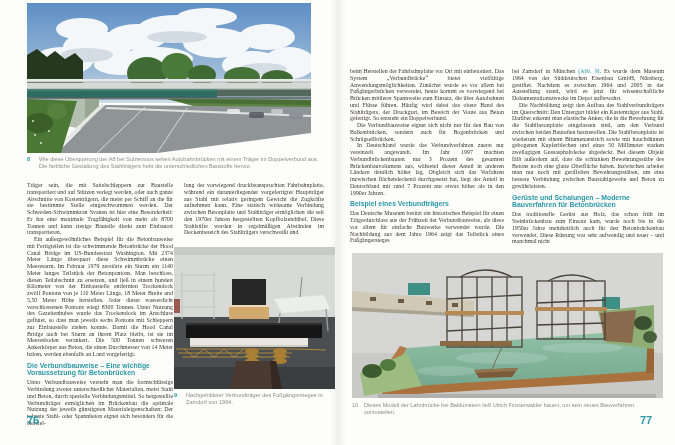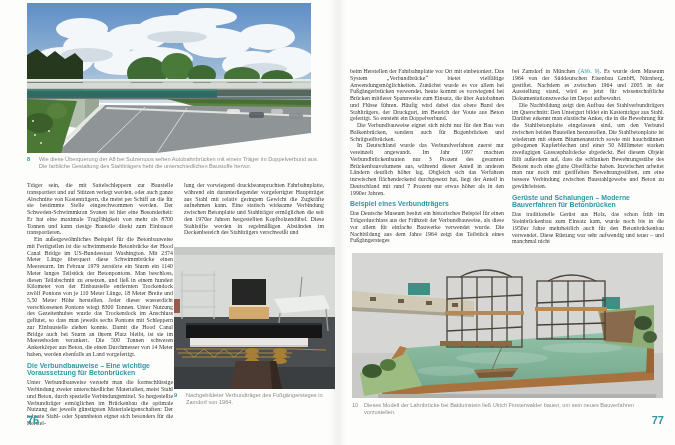--- a/index.html
+++ b/index.html
@@ -293,14 +293,14 @@
 
       <rect x="26" y="141" width="278" height="4" fill="#b0b1af"></rect>
     </svg>
   </div>
 
   <div class="abs caption" style="left:352px;top:402px;width:312px;">
     <span class="fignum grey">10</span>
     <span class="ctext">Dieses Modell der Lahnbrücke bei Balduinstein ließ Ulrich Finsterwalder bauen, um sein neues Bauverfahren vorzustellen.</span>
   </div>
 
-  <div class="abs pagenum" style="left:640px;top:414px;width:24px;text-align:right;">77</div>
+  <div class="abs pagenum" style="left:640px;top:414px;width:24px;text-align:left;">77</div>
 </div>
 
 </body></html>

